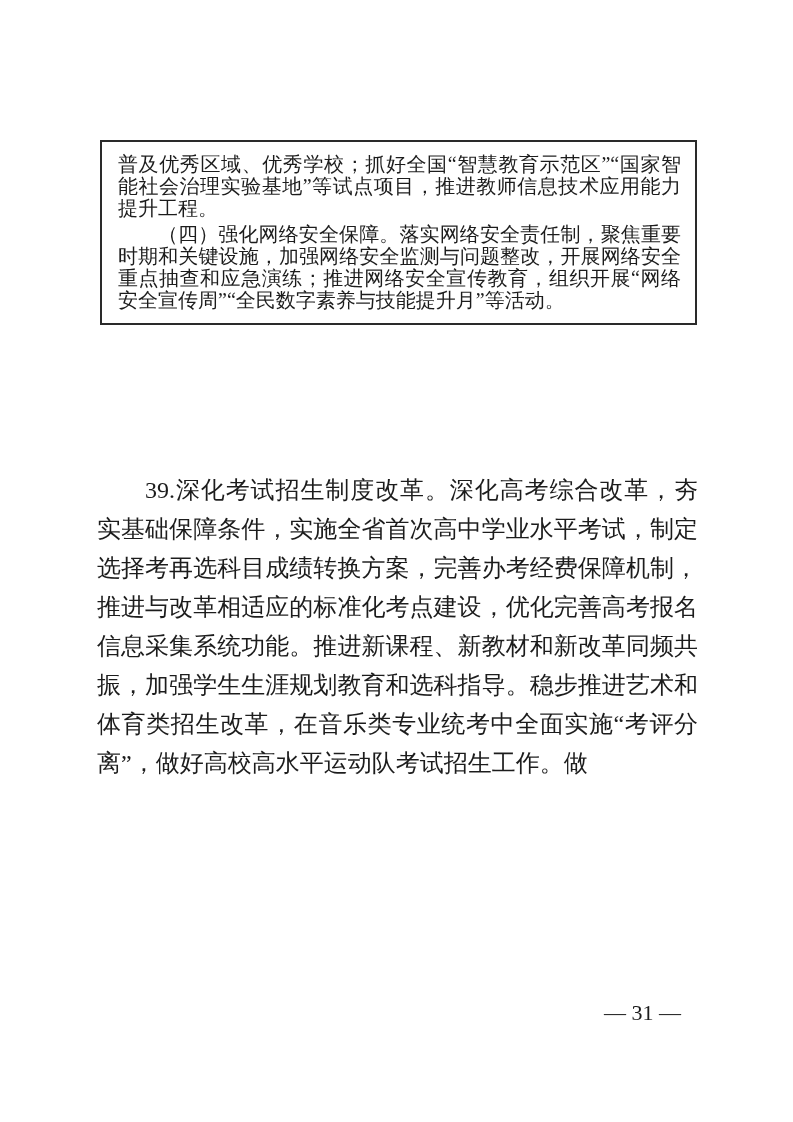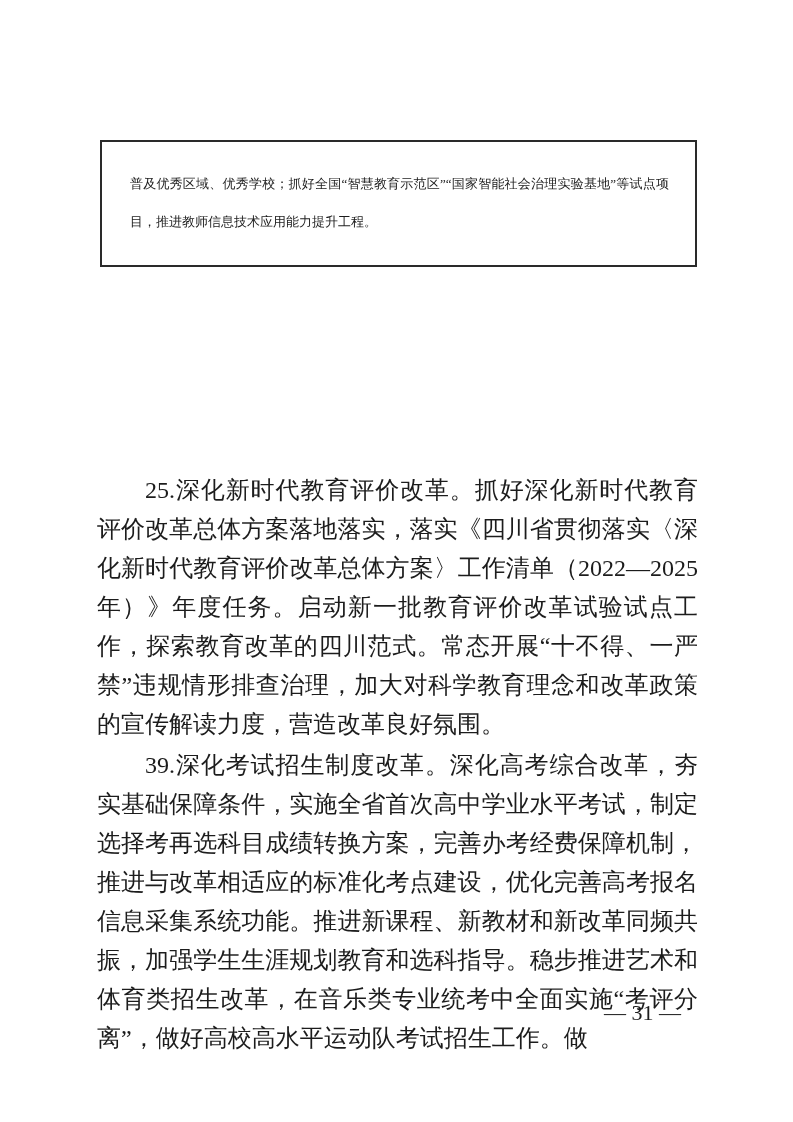--- a/index.html
+++ b/index.html
@@ -19,23 +19,23 @@
   .effects-box {
     position: absolute;
     left: 100px;
     top: 140px;
     width: 597px;
     box-sizing: border-box;
     border: 2px solid #2a2a2a;
     padding: 7px 10px 8px 12px;
   }
   .effects-box p {
-    margin: 16px;
-    font-size: 13px;
-    line-height: 38px;
+    margin: 4px;
+    font-size: 20px;
+    line-height: 22px;
     text-align: justify;
     text-justify: inter-character;
   }
   .effects-box p.indent {
     text-indent: 2em;
   }
   .lead-bold {
     font-family: "Liberation Sans", "DejaVu Sans", sans-serif;
     font-weight: bold;
   }
@@ -66,22 +66,22 @@
     white-space: nowrap;
   }
 </style>
 </head>
 <body>
 
 <div class="page">
 
   <div class="effects-box">
     <p><span>普及优秀区域、优秀学校；抓好全国“智慧教育示范区”“国家智能社会治理实验基地”等试点项目，推进教师信息技术应用能力提升工程。</span></p>
+    <p class="indent"><span>（四）强化网络安全保障。</span><span>落实网络安全责任制，聚焦重要时期和关键设施，加强网络安全监测与问题整改，开展网络安全重点抽查和应急演练；推进网络安全宣传教育，组织开展“网络安全宣传周”“全民数字素养与技能提升月”等活动。</span></p>
   </div>
 
   <div class="body-text">
-    <p><span>25.深化新时代教育评价改革。</span><span>抓好深化新时代教育评价改革总体方案落地落实，落实《四川省贯彻落实〈深化新时代教育评价改革总体方案〉工作清单（2022—2025 年）》年度任务。启动新一批教育评价改革试验试点工作，探索教育改革的四川范式。常态开展“十不得、一严禁”违规情形排查治理，加大对科学教育理念和改革政策的宣传解读力度，营造改革良好氛围。</span></p>
     <p><span>39.深化考试招生制度改革。</span><span>深化高考综合改革，夯实基础保障条件，实施全省首次高中学业水平考试，制定选择考再选科目成绩转换方案，完善办考经费保障机制，推进与改革相适应的标准化考点建设，优化完善高考报名信息采集系统功能。推进新课程、新教材和新改革同频共振，加强学生生涯规划教育和选科指导。稳步推进艺术和体育类招生改革，在音乐类专业统考中全面实施“考评分离”，做好高校高水平运动队考试招生工作。做</span></p>
   </div>
 
   <div class="page-number">— 31 —</div>
 
 </div>
 
 </body></html>

